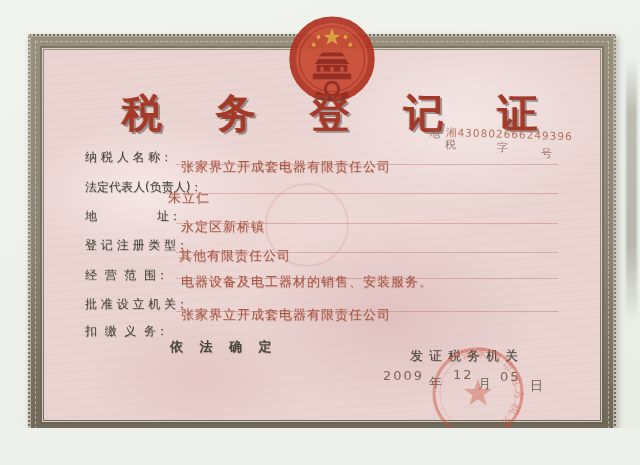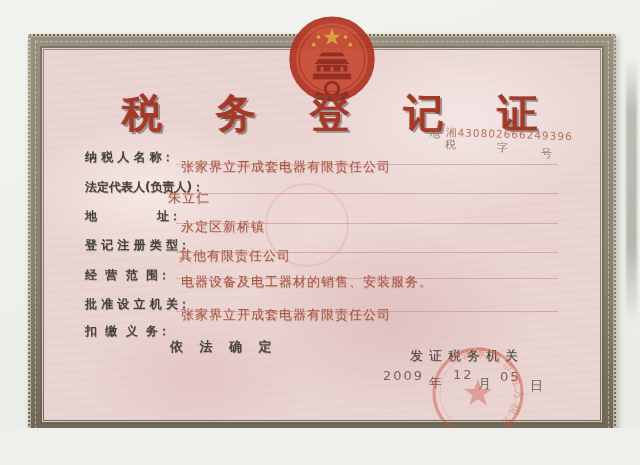--- a/index.html
+++ b/index.html
@@ -33,21 +33,21 @@
   .title{position:absolute;left:120px;top:86px;width:440px;text-align:center;
          font-size:40px;font-weight:bold;color:#a63828;letter-spacing:.5em;
          text-shadow:2px 2px 0 rgba(75,70,66,.5), -1px 0 0 rgba(140,55,40,.5);
          font-family:"DejaVu Serif","Liberation Serif",serif;white-space:nowrap;}
   
   .ser{position:absolute;font-size:11px;color:#8a6456;opacity:.85;}
   .ser-num{position:absolute;left:446px;top:128px;font-size:10.5px;letter-spacing:1px;
          color:rgba(176,104,84,.92);transform:rotate(2deg);white-space:nowrap;}
   
   .row-label{position:absolute;font-size:12px;color:#45413a;white-space:pre;
-         font-weight:bold;text-shadow:.5px .5px 0 rgba(70,65,60,.25);}
+         font-weight:normal;text-shadow:.5px .5px 0 rgba(70,65,60,.25);}
   .row-value{position:absolute;font-size:13px;color:rgba(158,72,52,.9);white-space:nowrap;
          letter-spacing:1px;text-shadow:.5px .5px .5px rgba(158,72,52,.25);margin-top:16px;}
   .row-value.dark{color:#4a453d;letter-spacing:6px;font-weight:bold;text-shadow:.5px .5px 0 rgba(70,65,60,.25);}
   .uline{position:absolute;height:1px;background:rgba(192,120,112,.45);}
   
   .issuer{position:absolute;left:410px;top:347px;font-size:13px;font-weight:normal;
          color:#474239;letter-spacing:6px;white-space:nowrap;text-shadow:.5px .5px 0 rgba(70,65,60,.25);}
   .date-part{position:absolute;font-size:13px;color:#6e6357;white-space:nowrap;}
   .date-num{color:#7d6457;letter-spacing:2px;}
   

